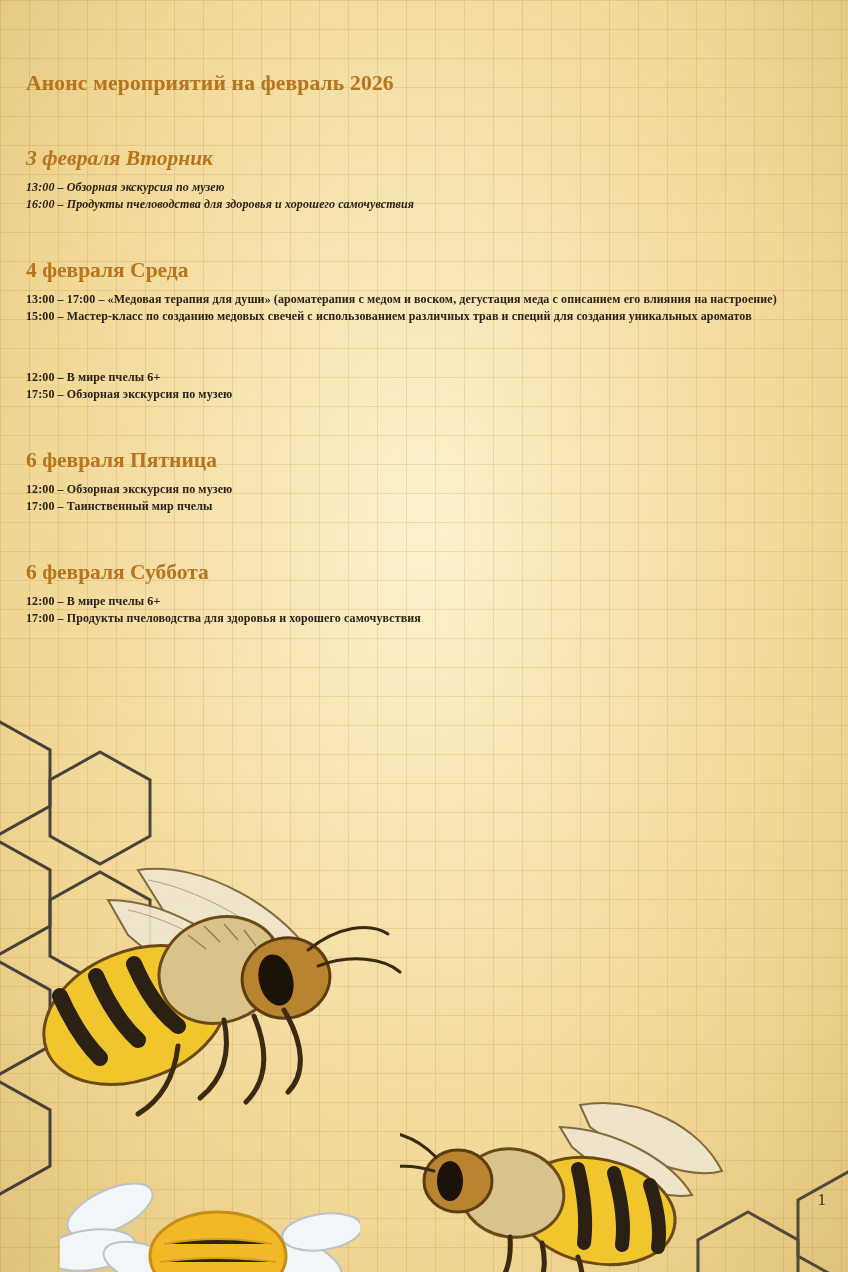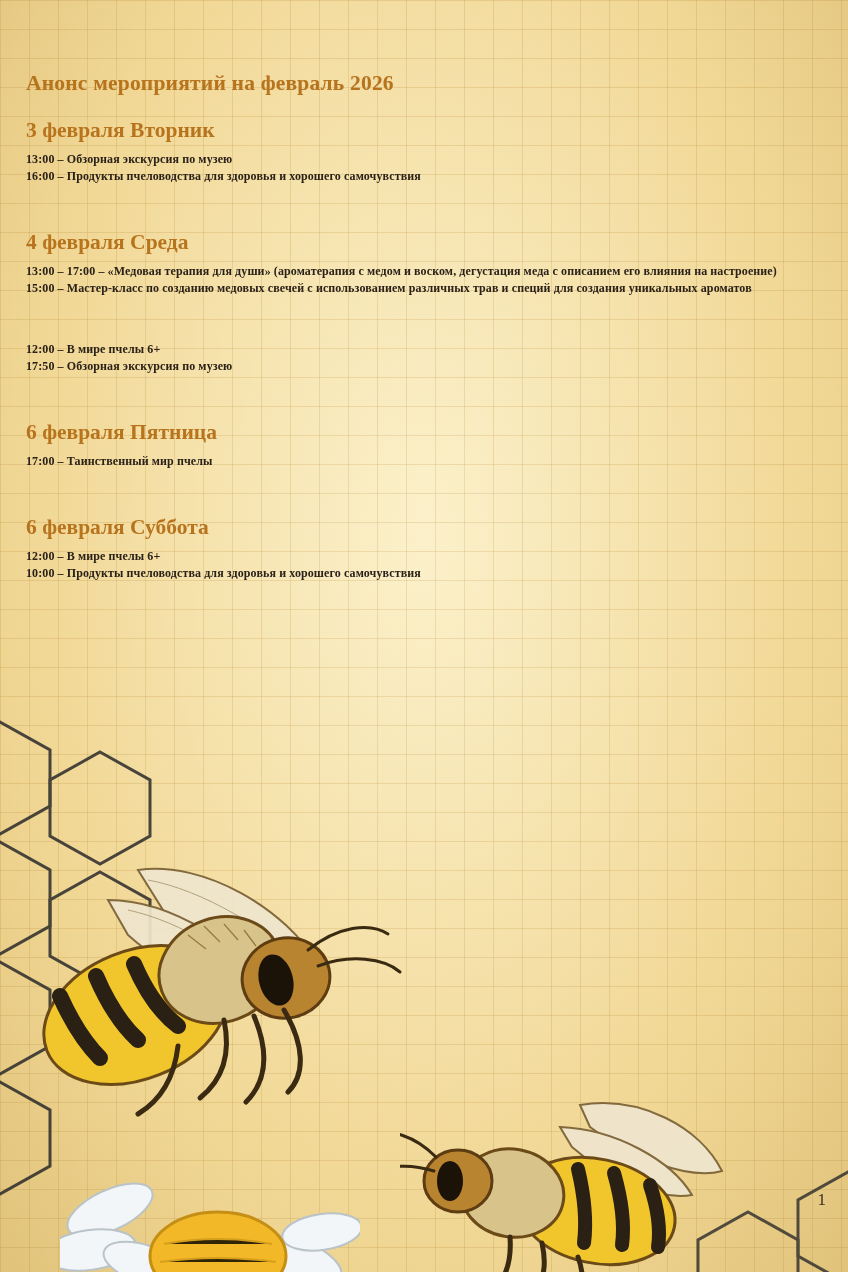--- a/index.html
+++ b/index.html
@@ -97,21 +97,21 @@
     font-weight: bold;
     color: #b8741d;
     letter-spacing: 0.2px;
     line-height: 1.25;
     margin: 0 0 0 0;
     text-shadow: 0 0 1px rgba(0,0,0,0.08);
   }
   .day-block {
     margin-top: 44px;
   }
-  .day-block.first { margin-top: 20px; }
+  .day-block.first { margin-top: 48px; font-style: italic; }
   .day-heading {
     font-size: 21.5px;
     font-weight: bold;
     color: #b8741d;
     line-height: 1.3;
     margin: 0 0 6px 0;
   }
   .event-line {
     font-size: 12px;
     font-weight: bold;
@@ -258,26 +258,27 @@
       <div class="event-line wide">15:00 – Мастер-класс по созданию медовых свечей с использованием различных трав и специй для создания уникальных ароматов</div>
     </div>
 
     <div class="day-block">
       <div class="event-line">12:00 – В мире пчелы 6+</div>
       <div class="event-line">17:50 – Обзорная экскурсия по музею</div>
     </div>
 
     <div class="day-block">
       <div class="day-heading">6 февраля Пятница</div>
+      <div class="event-line">12:00 – Обзорная экскурсия по музею</div>
       <div class="event-line">17:00 – Таинственный мир пчелы</div>
     </div>
 
     <div class="day-block">
       <div class="day-heading">6 февраля Суббота</div>
       <div class="event-line">12:00 – В мире пчелы 6+</div>
-      <div class="event-line wide">10:00 – Продукты пчеловодства для здоровья и хорошего самочувствия</div>
+      <div class="event-line wide">17:00 – Продукты пчеловодства для здоровья и хорошего самочувствия</div>
     </div>
 
   </div>
 
   <div class="page-number">1</div>
 
 </div>
 
 </body></html>

